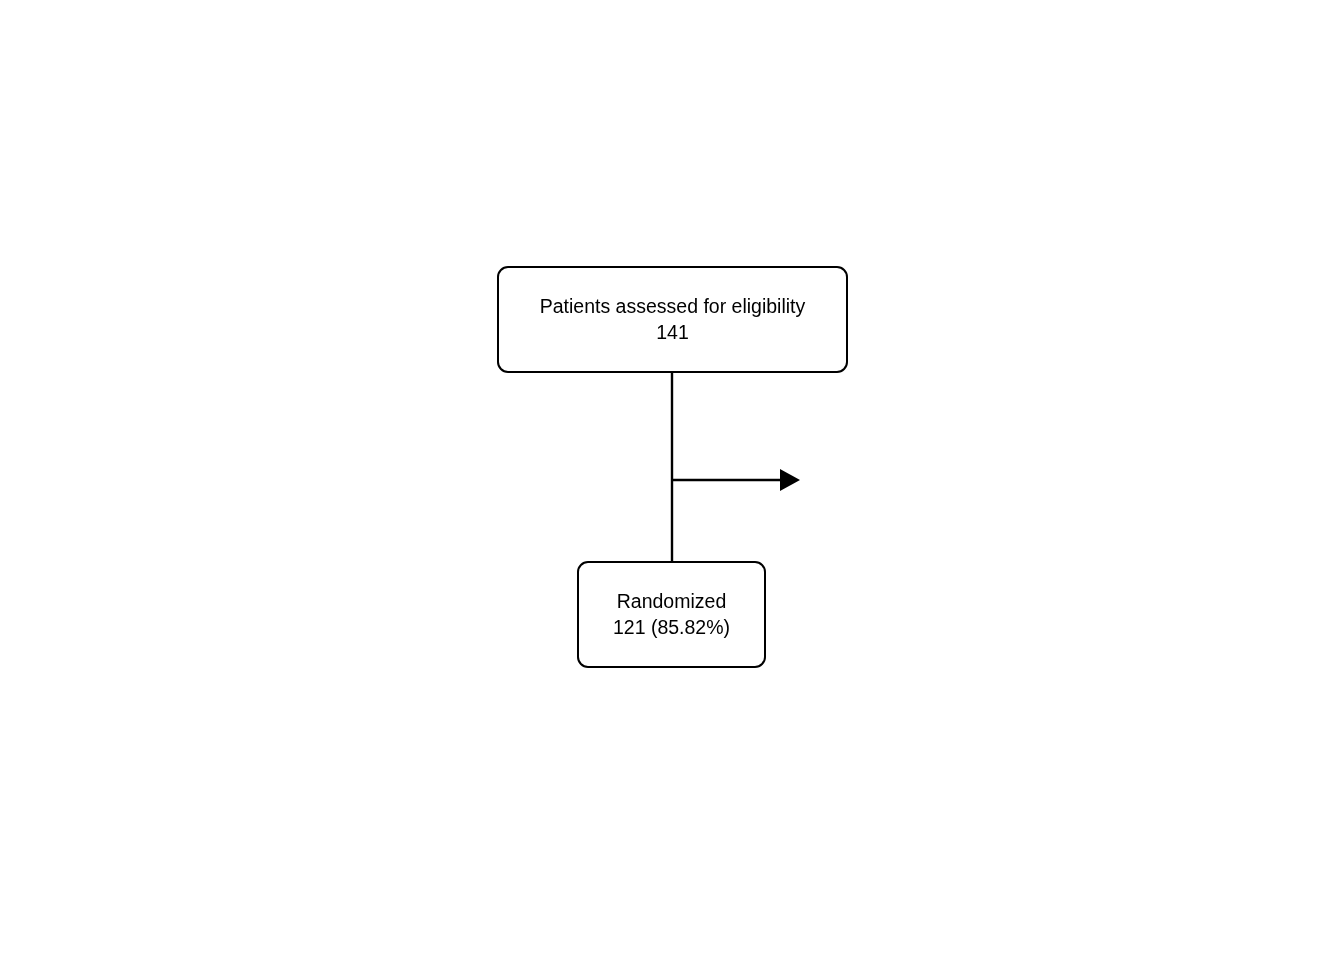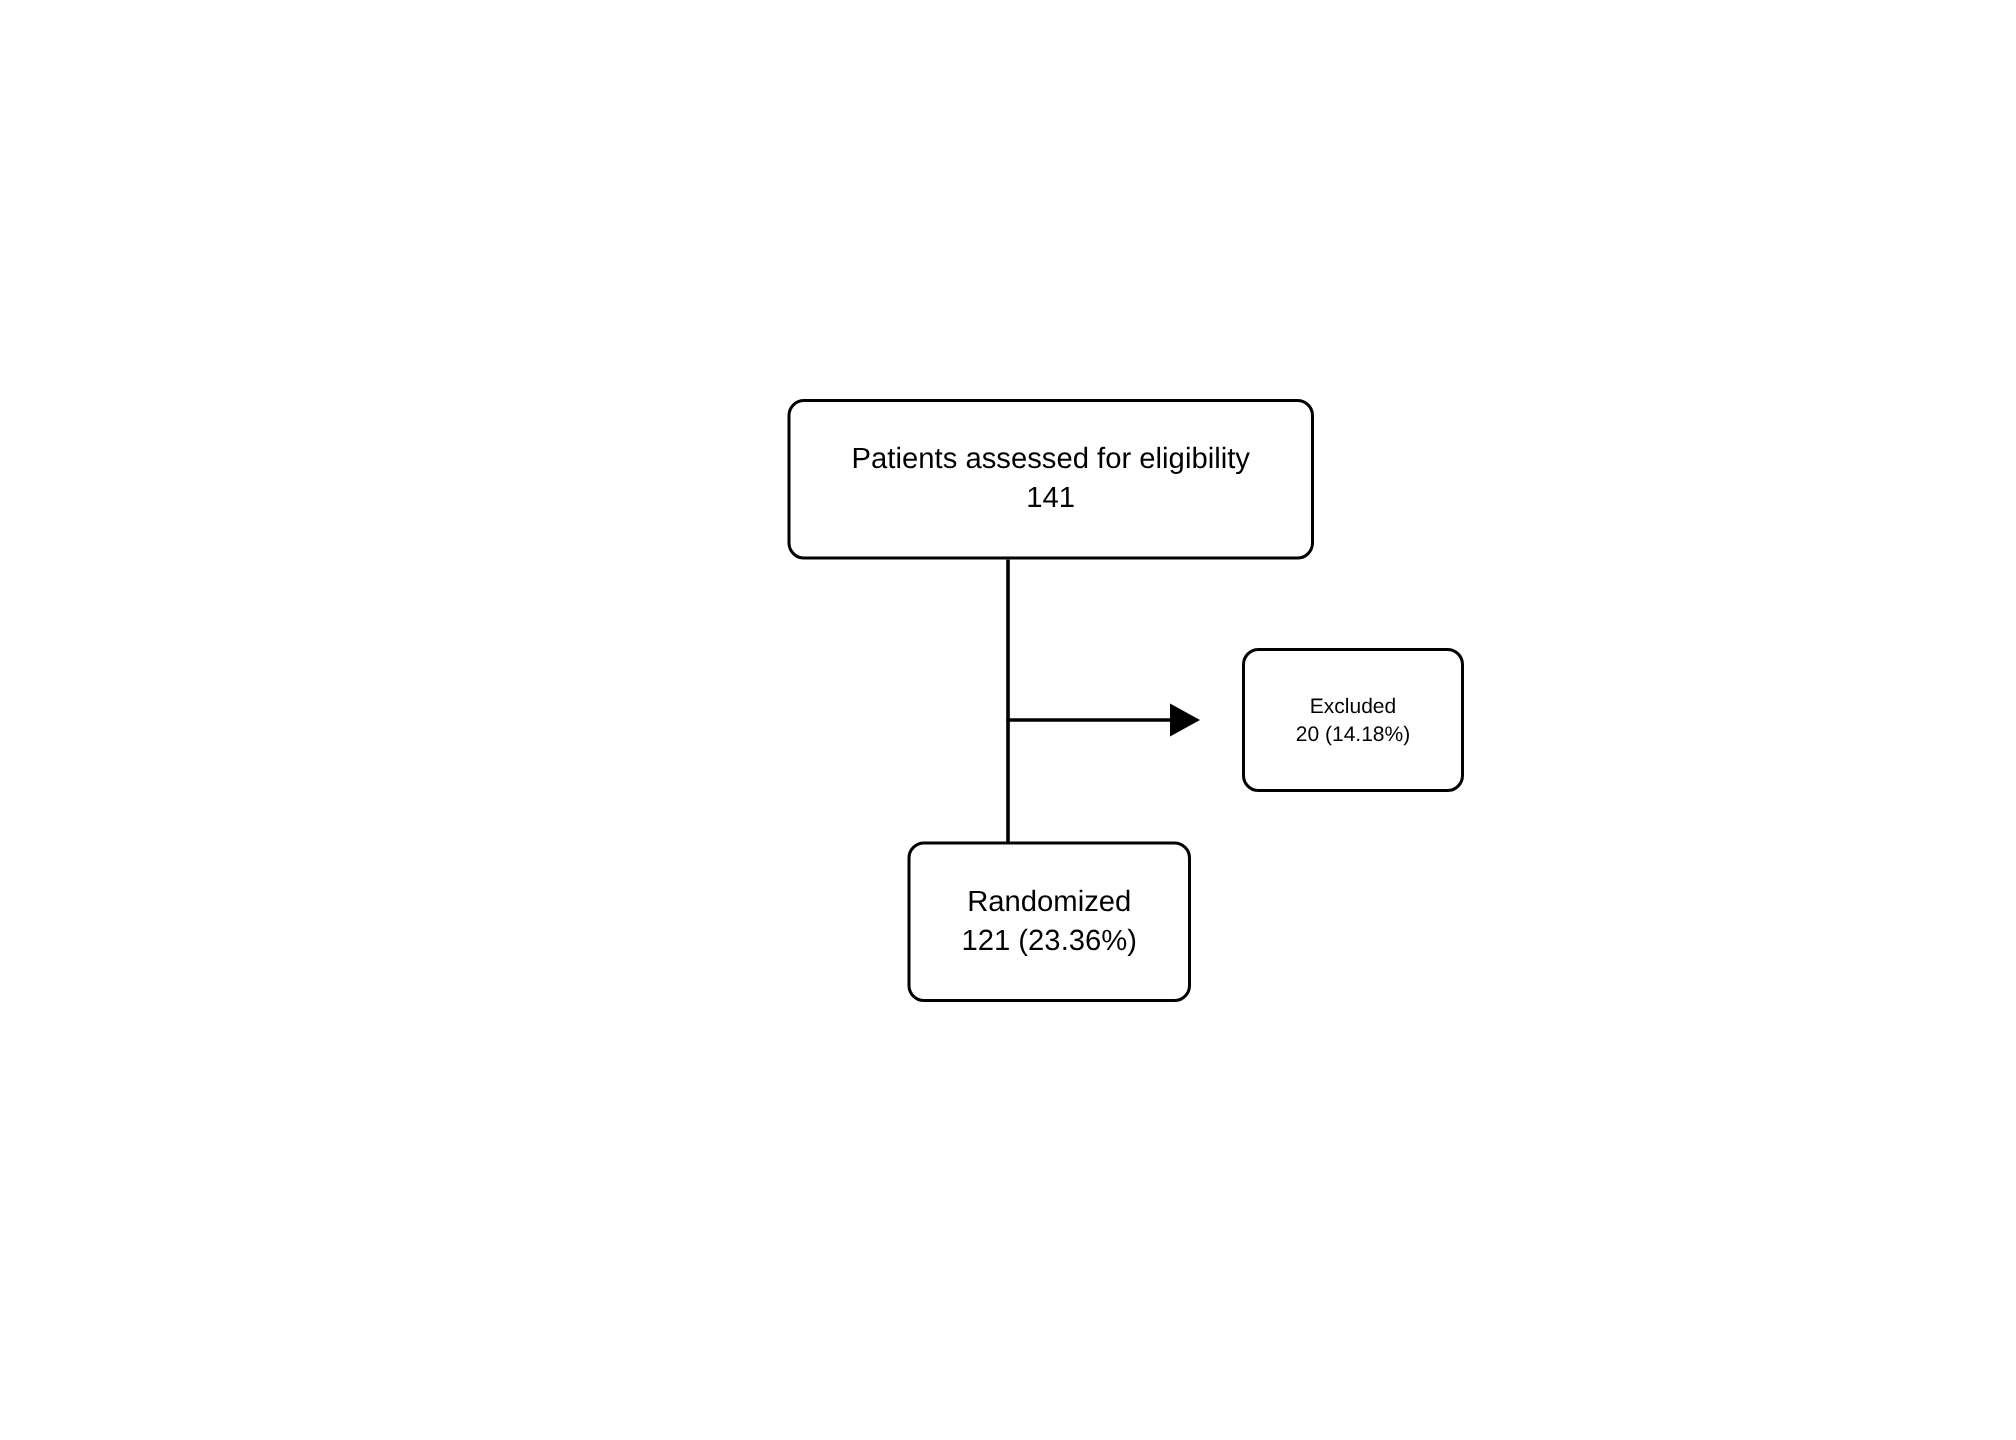--- a/index.html
+++ b/index.html
@@ -35,21 +35,20 @@
     background: #ffffff;
     border: 2px solid #000000;
     border-radius: 11px;
     display: flex;
     flex-direction: column;
     align-items: center;
     justify-content: center;
     text-align: center;
     line-height: 1.33;
     z-index: 2;
-    margin-left: 28px;
   }
   .node-line {
     display: block;
     white-space: nowrap;
   }
   #node-assessed {
     left: 497px;
     top: 266px;
     width: 351px;
     height: 107px;
@@ -84,23 +83,19 @@
     <line x1="671" y1="480" x2="782" y2="480" stroke="#000000" stroke-width="2.4"></line>
 
     <polygon points="800,480 780,469 780,491" fill="#000000"></polygon>
   </svg>
 
   <div class="node-box" id="node-assessed">
     <span class="node-line">Patients assessed for eligibility</span>
     <span class="node-line">141</span>
   </div>
 
-  <div class="node-box" id="node-excluded">
-    <span class="node-line">Excluded</span>
-    <span class="node-line">20 (14.18%)</span>
-  </div>
 
   <div class="node-box" id="node-randomized">
     <span class="node-line">Randomized</span>
-    <span class="node-line">121 (23.36%)</span>
+    <span class="node-line">121 (85.82%)</span>
   </div>
 
 </div>
 
 </body></html>

